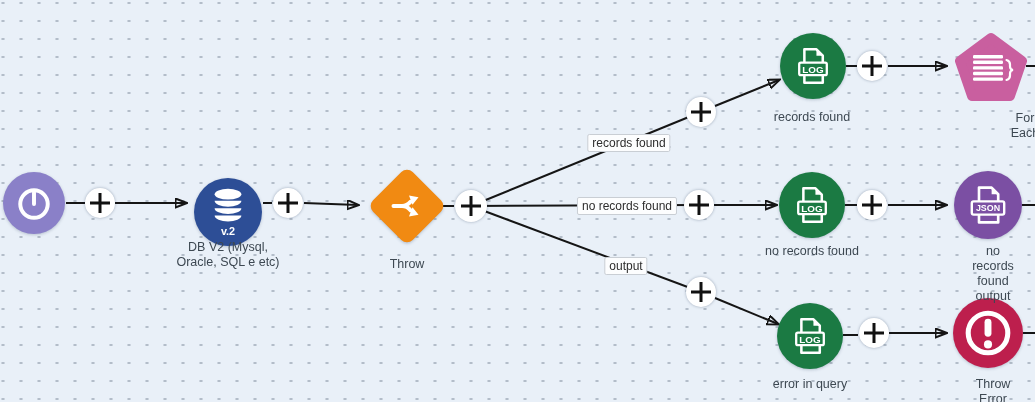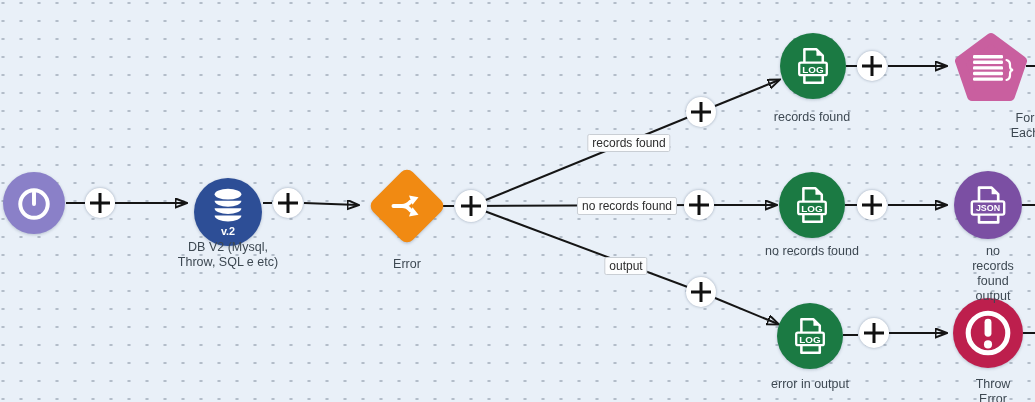--- a/index.html
+++ b/index.html
@@ -101,31 +101,31 @@
   <div class="node-circle c-db" style="left:194px;top:178px;width:68px;height:68px;justify-content:center;">
     <svg width="52" height="56" viewBox="0 0 40 44">
       <ellipse cx="20" cy="8" rx="10.5" ry="4.2" fill="#fff"></ellipse>
       <path d="M9.5 13.2 a10.5 4.6 0 0 0 21 0 z" fill="#fff"></path>
       <path d="M9.5 19 a10.5 4.6 0 0 0 21 0 z" fill="#fff"></path>
       <path d="M9.5 24.8 a10.5 4.6 0 0 0 21 0 z" fill="#fff"></path>
       <text x="20" y="40" font-size="8.5" font-weight="bold" fill="#fff" text-anchor="middle">v.2</text>
     </svg>
   </div>
   <div class="node-label" style="left:228px;top:240px;">DB V2 (Mysql,
-Throw, SQL e etc)</div>
+Oracle, SQL e etc)</div>
 
   <div class="diamond c-choice" style="left:379px;top:178px;">
     <svg width="40" height="40" viewBox="0 0 40 40">
       <path d="M6.5 20 H15 Q20 20 23.5 15.8" stroke="#fff" stroke-width="4" fill="none" stroke-linecap="round"></path>
       <path d="M15 20 Q20 20 23.5 24.2" stroke="#fff" stroke-width="4" fill="none" stroke-linecap="round"></path>
       <path d="M22 9.5 L31.5 11.2 L25.5 18.8 z" fill="#fff"></path>
       <path d="M22 30.5 L31.5 28.8 L25.5 21.2 z" fill="#fff"></path>
     </svg>
   </div>
-  <div class="node-label" style="left:407px;top:257px;">Error</div>
+  <div class="node-label" style="left:407px;top:257px;">Throw</div>
 
   <div class="node-circle c-log" style="left:780px;top:33px;width:66px;height:66px;">
     <svg width="46" height="46" viewBox="0 0 40 40">
       <path d="M12.5 5.5 h10.5 l5.5 5.5 v23.5 h-16 z" fill="none" stroke="#fff" stroke-width="2.2" stroke-linejoin="round"></path>
       <path d="M23 5.5 v5.5 h5.5 z" fill="#fff"></path>
       <rect x="8" y="17" width="24" height="11" rx="1.5" stroke="#fff" stroke-width="2" fill="#1b7a43"></rect>
       <text x="20" y="25.8" font-size="8.6" font-weight="bold" fill="#fff" text-anchor="middle">LOG</text>
     </svg>
   </div>
   <div class="node-label" style="left:812px;top:110px;">records found</div>
@@ -165,21 +165,21 @@
 output</div>
 
   <div class="node-circle c-log" style="left:777px;top:303px;width:66px;height:66px;">
     <svg width="46" height="46" viewBox="0 0 40 40">
       <path d="M12.5 5.5 h10.5 l5.5 5.5 v23.5 h-16 z" fill="none" stroke="#fff" stroke-width="2.2" stroke-linejoin="round"></path>
       <path d="M23 5.5 v5.5 h5.5 z" fill="#fff"></path>
       <rect x="8" y="17" width="24" height="11" rx="1.5" stroke="#fff" stroke-width="2" fill="#1b7a43"></rect>
       <text x="20" y="25.8" font-size="8.6" font-weight="bold" fill="#fff" text-anchor="middle">LOG</text>
     </svg>
   </div>
-  <div class="node-label" style="left:810px;top:377px;">error in output</div>
+  <div class="node-label" style="left:810px;top:377px;">error in query</div>
 
   <div class="node-circle c-throw" style="left:953px;top:298px;width:70px;height:70px;">
     <svg width="60" height="60" viewBox="0 0 40 40">
       <circle cx="20" cy="20" r="13.2" stroke="#fff" stroke-width="3.4" fill="none"></circle>
       <rect x="17.7" y="10.5" width="4.6" height="12" rx="2.3" fill="#fff"></rect>
       <circle cx="20" cy="27.6" r="2.7" fill="#fff"></circle>
     </svg>
   </div>
   <div class="node-label" style="left:993px;top:377px;">Throw Error</div>
 

